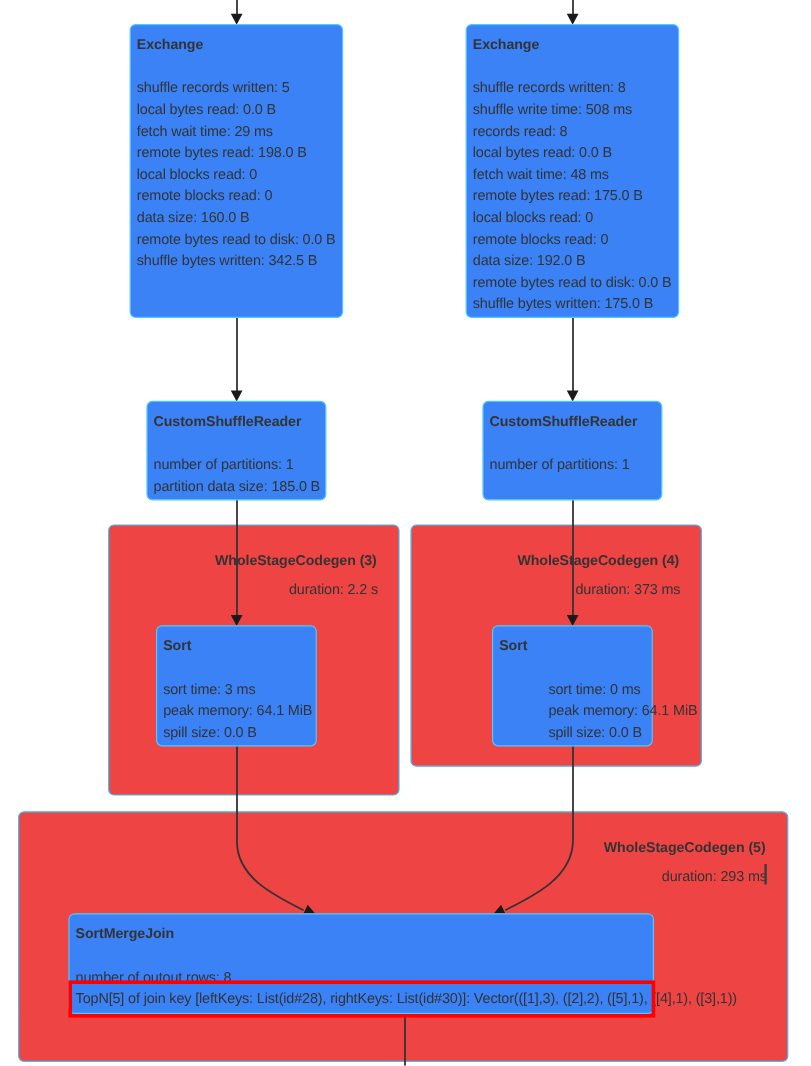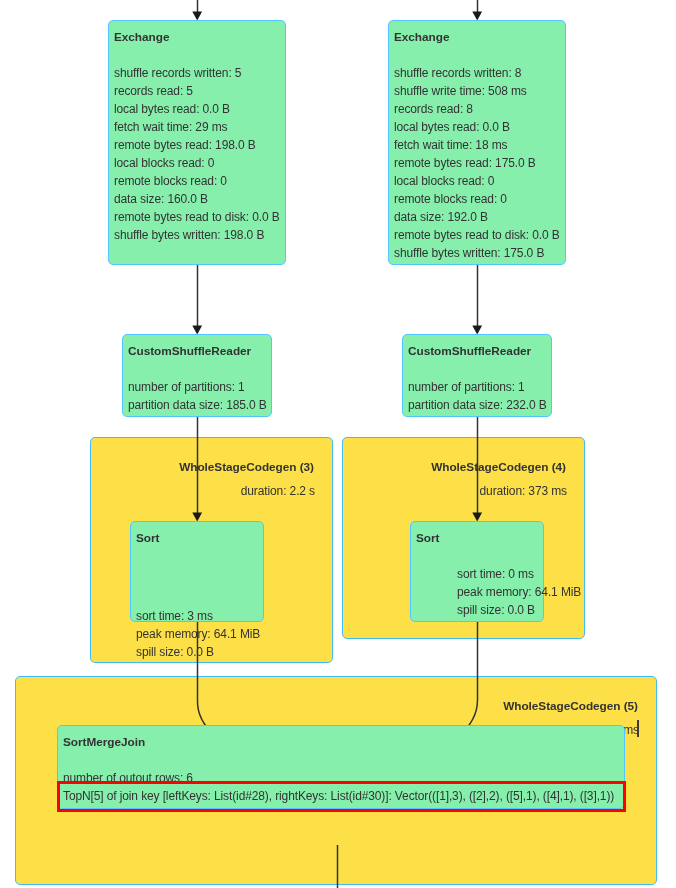--- a/index.html
+++ b/index.html
@@ -2,22 +2,22 @@
 <html><head>
 <meta charset="utf-8">
 <style>
   html,body{margin:0;padding:0;background:#ffffff;}
   body{width:676px;height:888px;position:relative;overflow:hidden;
        font-family:"Liberation Sans",sans-serif;color:#333333;}
   .stage{position:absolute;left:0;top:0;width:676px;height:888px;}
   svg.edges{position:absolute;left:0;top:0;width:676px;height:888px;
             pointer-events:none;overflow:visible;z-index:2;}
   .node{position:absolute;box-sizing:border-box;border-radius:5px;}
-  .leafnode{background:#86efac;border:1px solid #52c7ff;z-index:3;}
-  .cluster{background:#fde047;border:1px solid #40bdf5;z-index:1;}
+  .leafnode{background:#3b82f6;border:1px solid #52c7ff;z-index:3;}
+  .cluster{background:#ef4444;border:1px solid #40bdf5;z-index:1;}
   .ntitle{font-weight:bold;font-size:11.8px;letter-spacing:-0.04px;line-height:18px;
           color:#333333;white-space:nowrap;position:absolute;}
   .metrics{position:absolute;left:0;right:0;}
   .metric{font-size:12px;letter-spacing:-0.12px;line-height:18px;color:#333333;
           white-space:nowrap;box-sizing:border-box;padding-left:5px;}
   .ctitle{font-weight:bold;font-size:11.8px;letter-spacing:-0.04px;line-height:18px;
           color:#333333;white-space:nowrap;position:absolute;text-align:right;}
   .cdur{font-size:12px;letter-spacing:-0.12px;line-height:18px;color:#333333;
         white-space:nowrap;position:absolute;text-align:right;}
   .text-caret{position:absolute;width:2px;height:17px;background:#3c3c3c;}
@@ -66,40 +66,39 @@
   <div class="node cluster" style="left:15px;top:676px;width:642px;height:209px;">
     <div class="ctitle" style="right:18px;top:20px;">WholeStageCodegen (5)</div>
     <div class="cdur" style="right:17px;top:44px;">duration: 293 ms</div>
     <div class="text-caret" style="left:621px;top:43px;"></div>
   </div>
 
   <div class="node leafnode" style="left:108px;top:20px;width:178px;height:245px;">
     <div class="ntitle" style="left:5px;top:7px;">Exchange</div>
     <div class="metrics" style="top:43px;">
         <div class="metric">shuffle records written: 5</div>
-        <div class="metric">records read: 5</div>
         <div class="metric">local bytes read: 0.0 B</div>
         <div class="metric">fetch wait time: 29 ms</div>
         <div class="metric">remote bytes read: 198.0 B</div>
         <div class="metric">local blocks read: 0</div>
         <div class="metric">remote blocks read: 0</div>
         <div class="metric">data size: 160.0 B</div>
         <div class="metric">remote bytes read to disk: 0.0 B</div>
-        <div class="metric">shuffle bytes written: 198.0 B</div>
+        <div class="metric">shuffle bytes written: 342.5 B</div>
       </div>
   </div>
 
   <div class="node leafnode" style="left:388px;top:20px;width:178px;height:245px;">
     <div class="ntitle" style="left:5px;top:7px;">Exchange</div>
     <div class="metrics" style="top:43px;">
         <div class="metric">shuffle records written: 8</div>
         <div class="metric">shuffle write time: 508 ms</div>
         <div class="metric">records read: 8</div>
         <div class="metric">local bytes read: 0.0 B</div>
-        <div class="metric">fetch wait time: 18 ms</div>
+        <div class="metric">fetch wait time: 48 ms</div>
         <div class="metric">remote bytes read: 175.0 B</div>
         <div class="metric">local blocks read: 0</div>
         <div class="metric">remote blocks read: 0</div>
         <div class="metric">data size: 192.0 B</div>
         <div class="metric">remote bytes read to disk: 0.0 B</div>
         <div class="metric">shuffle bytes written: 175.0 B</div>
       </div>
   </div>
 
   <div class="node leafnode" style="left:122px;top:334px;width:150px;height:83px;">
@@ -107,43 +106,42 @@
     <div class="metrics" style="top:43px;">
         <div class="metric">number of partitions: 1</div>
         <div class="metric">partition data size: 185.0 B</div>
       </div>
   </div>
 
   <div class="node leafnode" style="left:402px;top:334px;width:150px;height:83px;">
     <div class="ntitle" style="left:5px;top:7px;">CustomShuffleReader</div>
     <div class="metrics" style="top:43px;">
         <div class="metric">number of partitions: 1</div>
-        <div class="metric">partition data size: 232.0 B</div>
       </div>
   </div>
 
   <div class="node leafnode" style="left:130px;top:521px;width:134px;height:101px;">
     <div class="ntitle" style="left:5px;top:7px;">Sort</div>
-    <div class="metrics" style="top:43px;margin-top:42px;">
+    <div class="metrics" style="top:43px;">
         <div class="metric">sort time: 3 ms</div>
         <div class="metric">peak memory: 64.1 MiB</div>
         <div class="metric">spill size: 0.0 B</div>
       </div>
   </div>
 
   <div class="node leafnode" style="left:410px;top:521px;width:134px;height:101px;">
     <div class="ntitle" style="left:5px;top:7px;">Sort</div>
     <div class="metrics" style="top:43px;margin-left:41px;">
         <div class="metric">sort time: 0 ms</div>
         <div class="metric">peak memory: 64.1 MiB</div>
         <div class="metric">spill size: 0.0 B</div>
       </div>
   </div>
 
-  <div class="node leafnode" style="left:57px;top:725px;width:568px;height:84px;">
+  <div class="node leafnode" style="left:57px;top:761px;width:488px;height:84px;">
     <div class="ntitle" style="left:5px;top:7px;">SortMergeJoin</div>
     <div class="metrics" style="top:43px;">
-        <div class="metric">number of outout rows: 6</div>
+        <div class="metric">number of outout rows: 8</div>
         <div class="metric hl">TopN[5] of join key [leftKeys: List(id#28), rightKeys: List(id#30)]: Vector(([1],3), ([2],2), ([5],1), ([4],1), ([3],1))</div>
       </div>
   </div>
 
 </div>
 
 </body></html>

